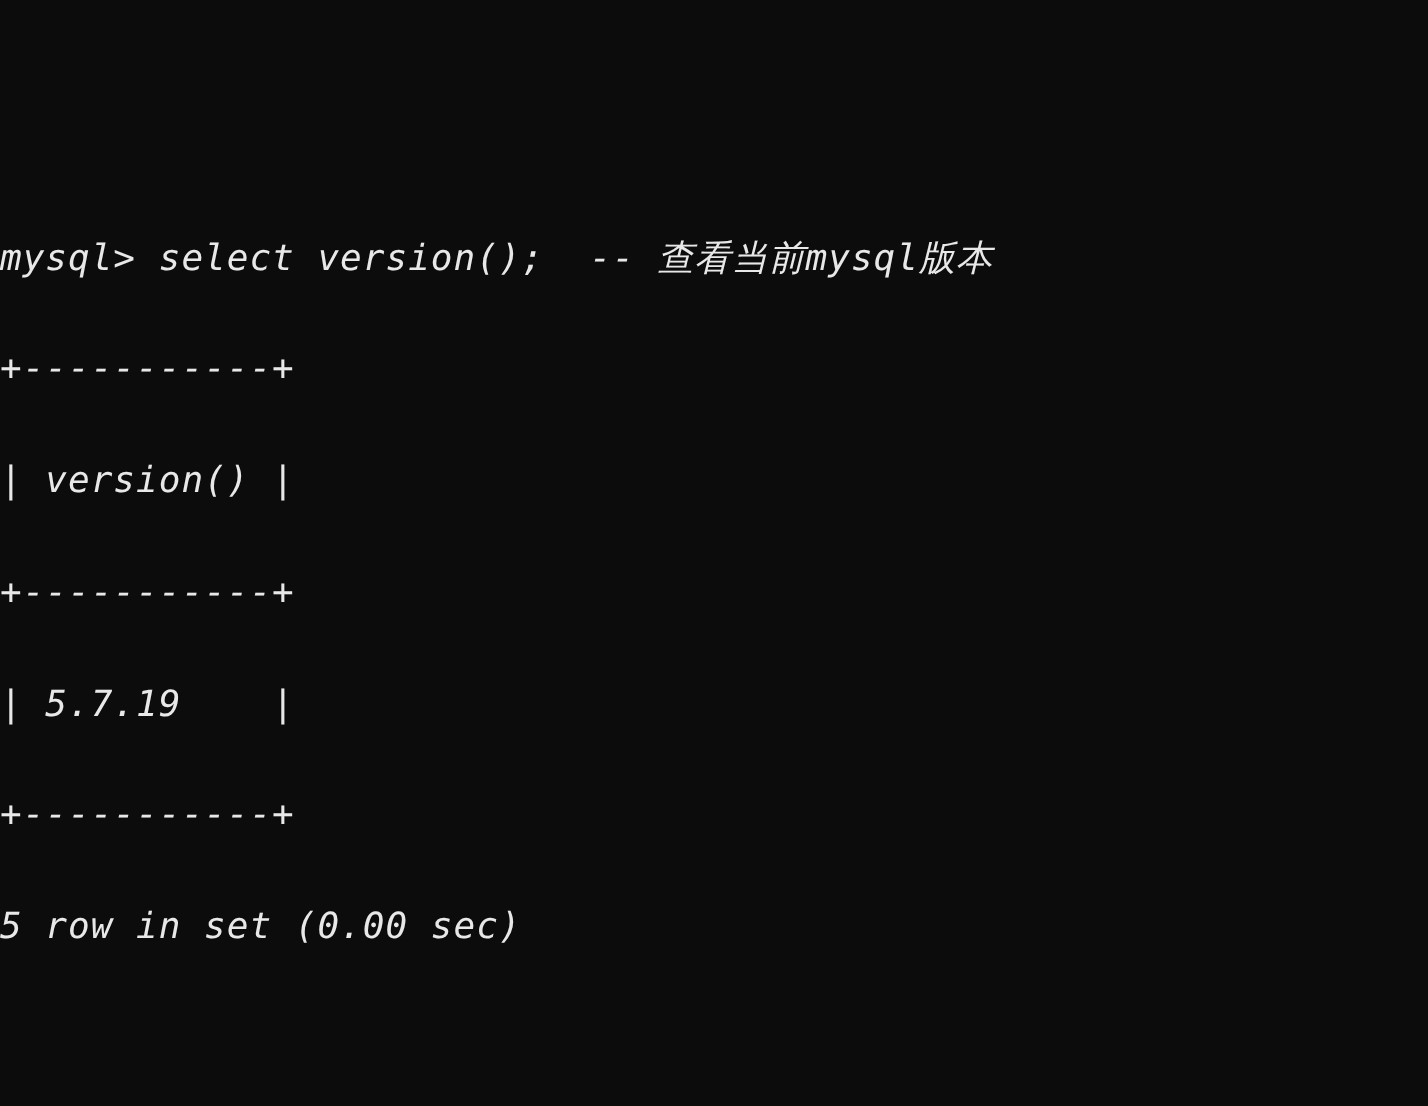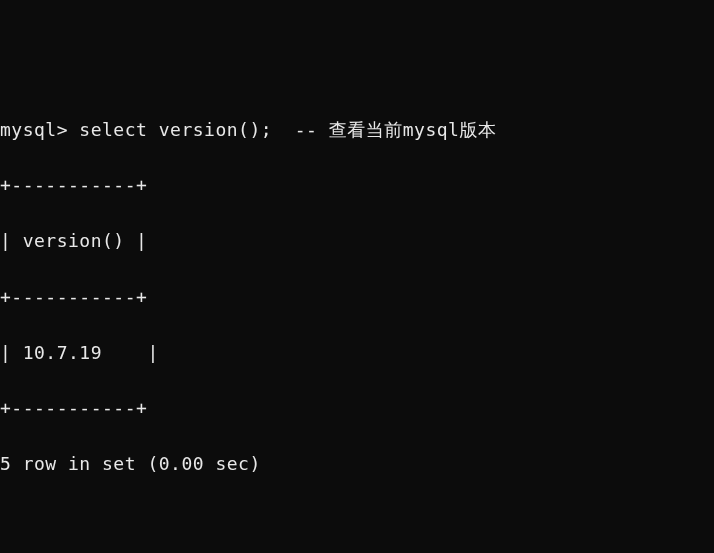--- a/index.html
+++ b/index.html
@@ -1,18 +1,19 @@
 <!DOCTYPE html>
 <html><head>
   <meta charset="utf-8">
   <style>
     * {
       margin: 0;
       padding: 0;
       box-sizing: border-box;
+      font-style: italic;
     }
     body {
       background-color: #0c0c0c;
       color: #e8e8e8;
       font-family: "Consolas", "NSimSun", "SimSun", monospace;
       font-size: 18px;
       line-height: 1.55;
       padding: 4px 0;
       width: 714px;
       height: 553px;
@@ -26,21 +27,21 @@
   </style>
 </head>
 <body>
 
 
 
 <span class="line"><span>mysql&gt; </span><span>select version();  -- 查看当前mysql版本</span></span>
 <span class="line">+-----------+</span>
 <span class="line">| version() |</span>
 <span class="line">+-----------+</span>
-<span class="line">| 10.7.19    |</span>
+<span class="line">| 5.7.19    |</span>
 <span class="line">+-----------+</span>
 <span class="line">5 row in set (0.00 sec)</span>
 <span class="line"> </span>
 
 
 
 
 
 
 

